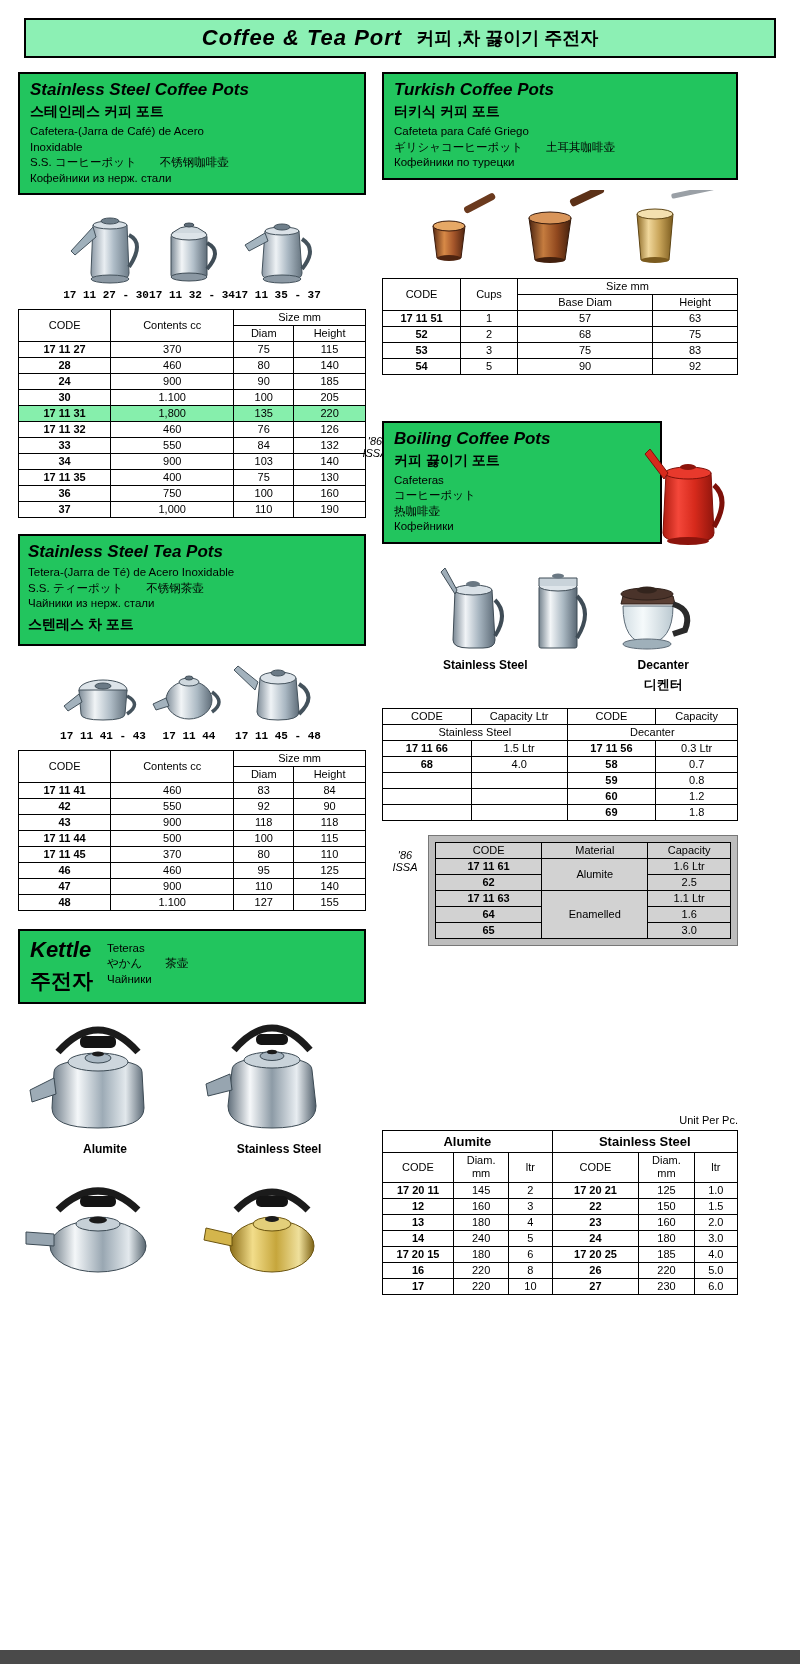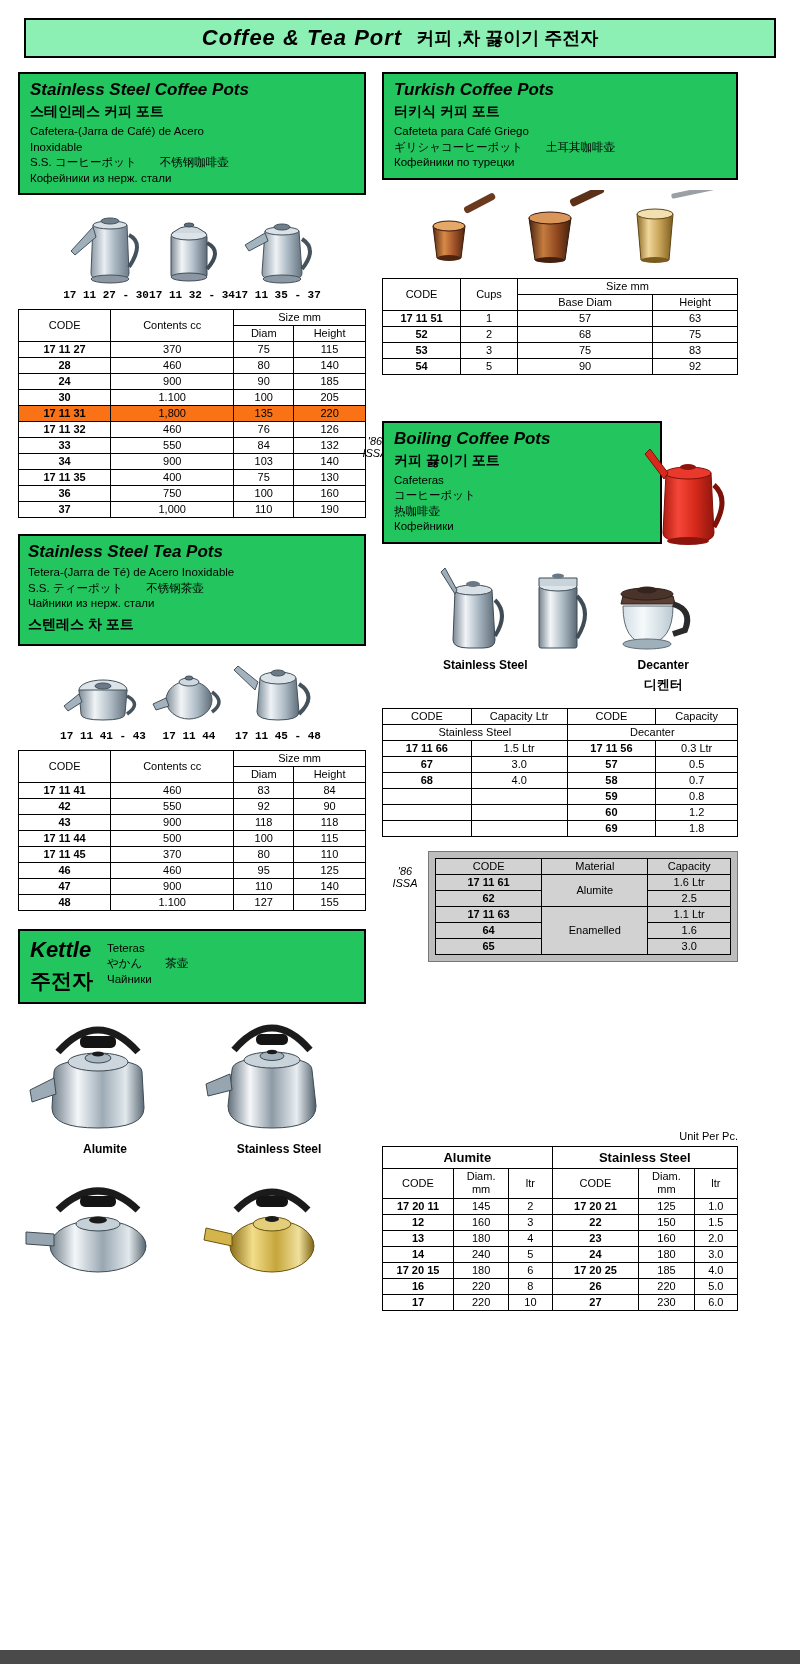--- a/index.html
+++ b/index.html
@@ -69,21 +69,21 @@
   table.spec th, table.spec td {
     border: 1px solid #000;
     text-align: center;
     padding: 1px 2px;
     height: 15px;
     line-height: 13px;
   }
   table.spec th { font-weight: normal; font-size: 11px; }
   td.code { font-weight: bold; }
   tr.grp td { border-top: 1.6px solid #000; }
-  .hl td { background: #f97316; }
+  .hl td { background: #86efac; }
 
   .issa {
     font-size: 11px;
     font-style: italic;
     line-height: 12px;
     text-align: center;
   }
 
   
   .unitper { font-size: 11px; text-align: right; margin-bottom: 4px; }
@@ -693,26 +693,20 @@
           <th colspan="2">Stainless Steel</th>
           <th colspan="2">Decanter</th>
         </tr>
         <tr class="grp">
               <td class="code">17 11 66</td>
               <td>1.5 Ltr</td>
               <td class="code">17 11 56</td>
               <td>0.3 Ltr</td>
             </tr>
         <tr>
-              <td class="code">67</td>
-              <td>3.0</td>
-              <td class="code">57</td>
-              <td>0.5</td>
-            </tr>
-        <tr>
               <td class="code">68</td>
               <td>4.0</td>
               <td class="code">58</td>
               <td>0.7</td>
             </tr>
         <tr>
               <td class="code"></td>
               <td></td>
               <td class="code">59</td>
               <td>0.8</td>

